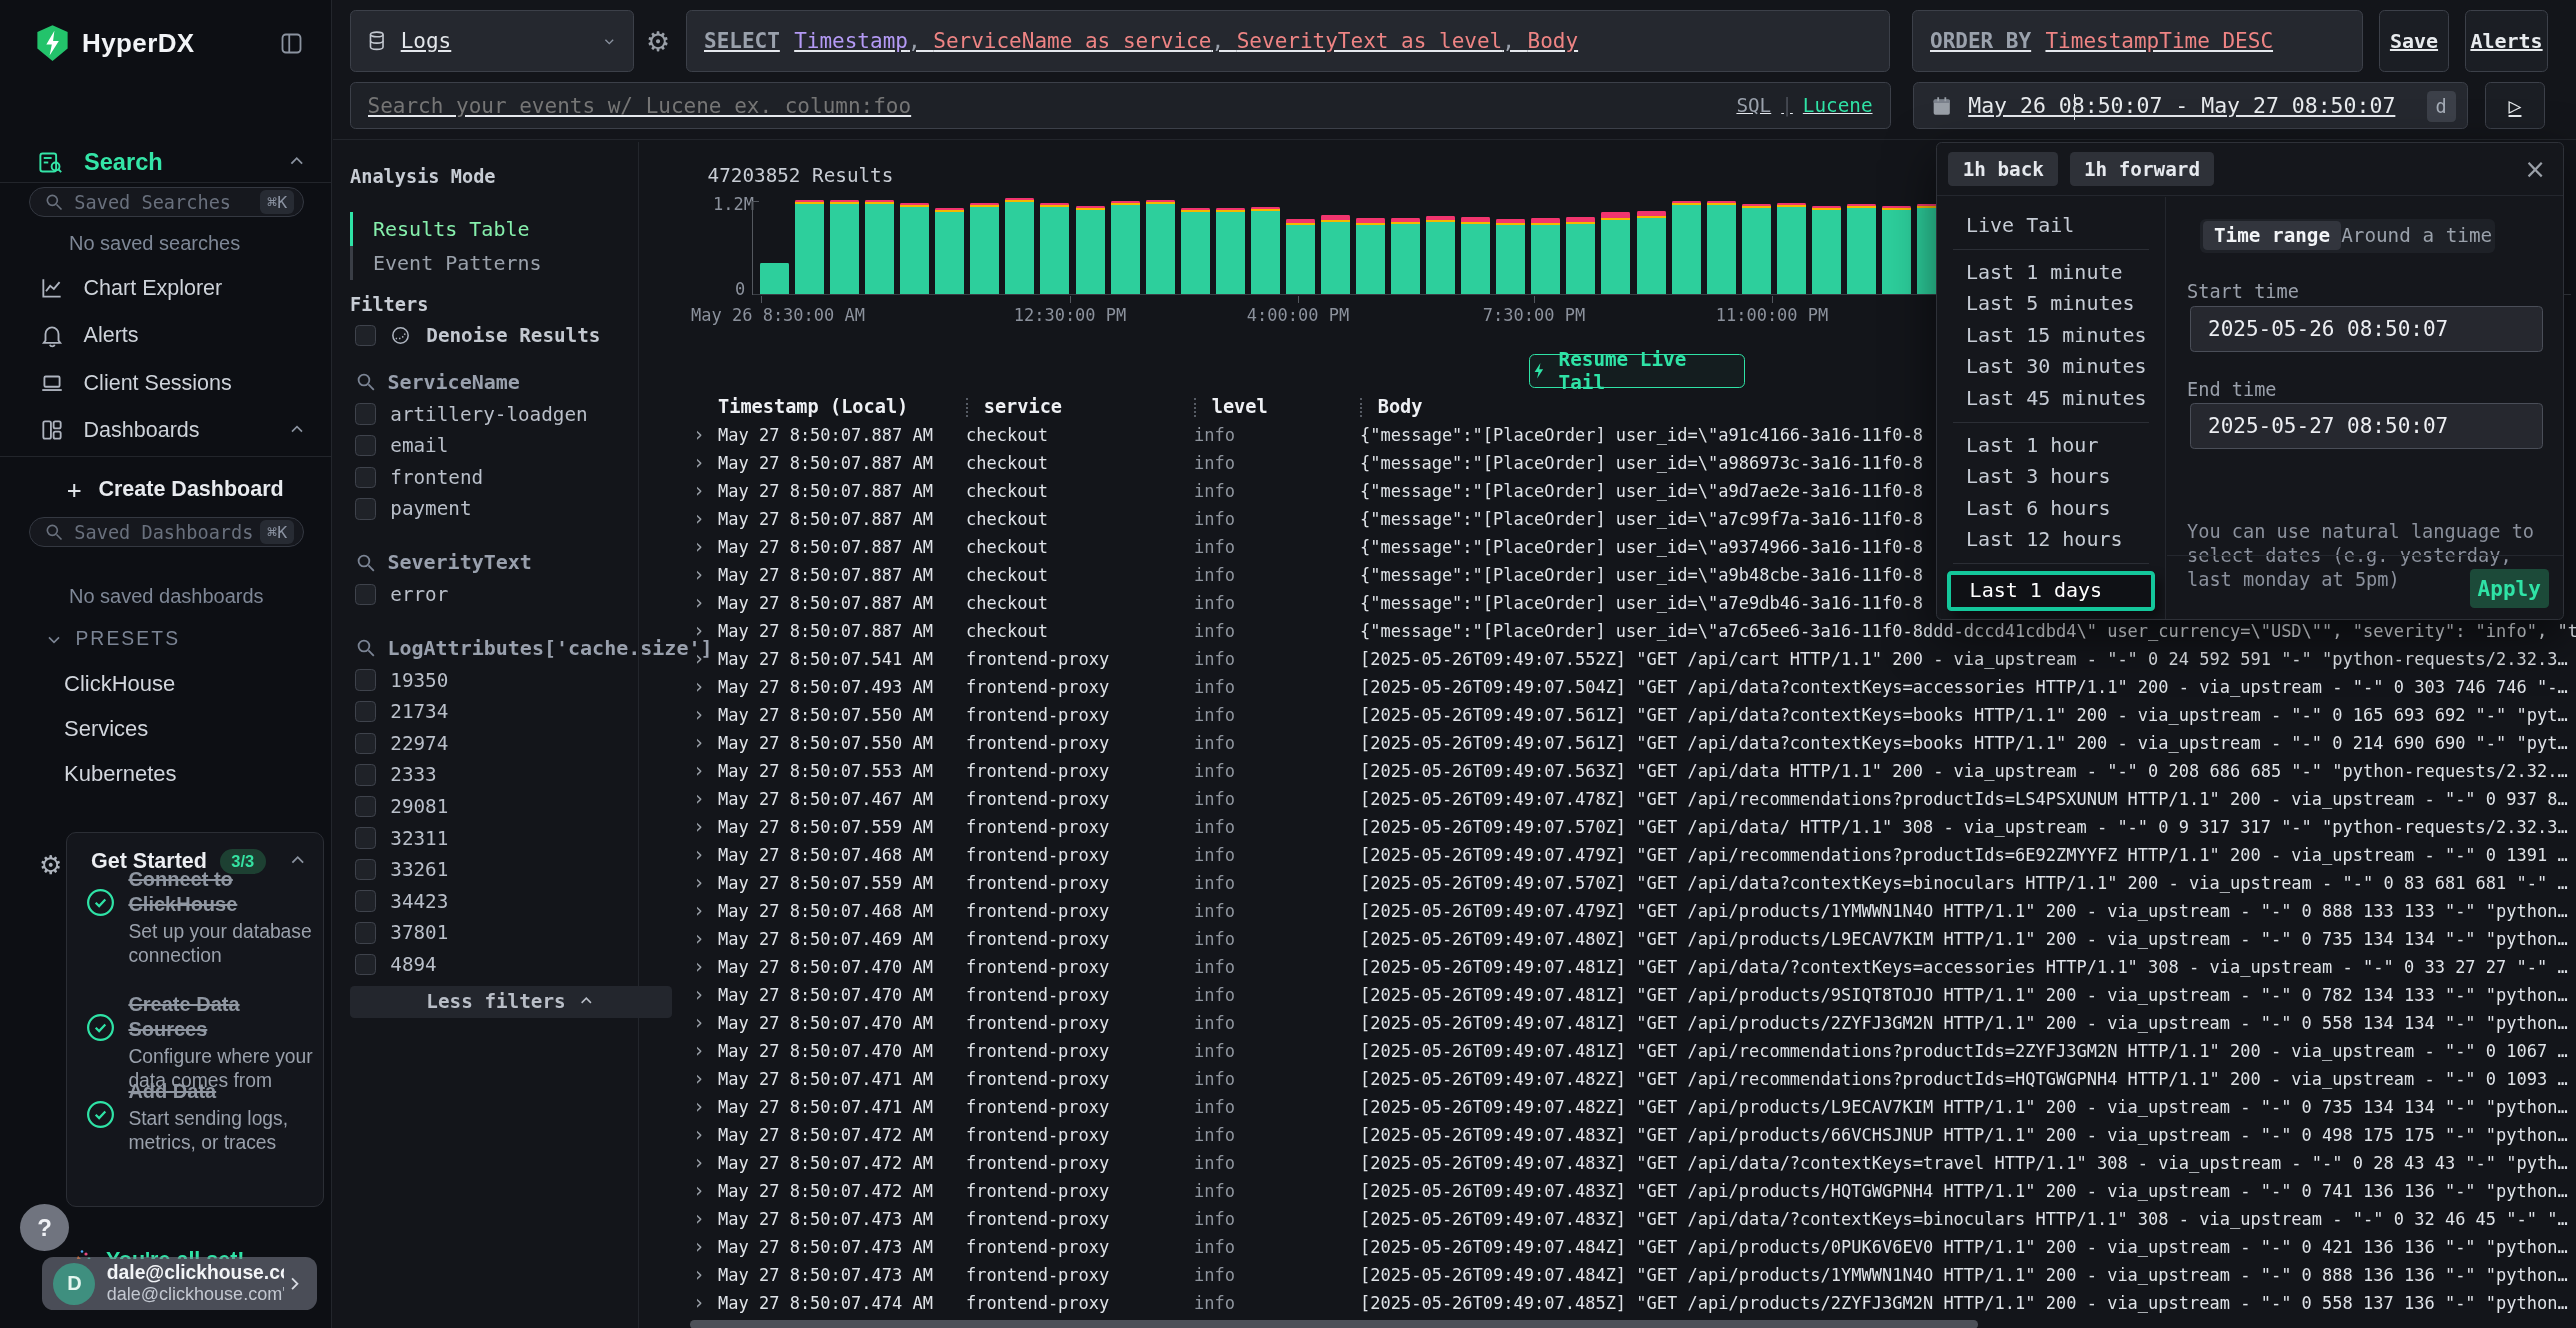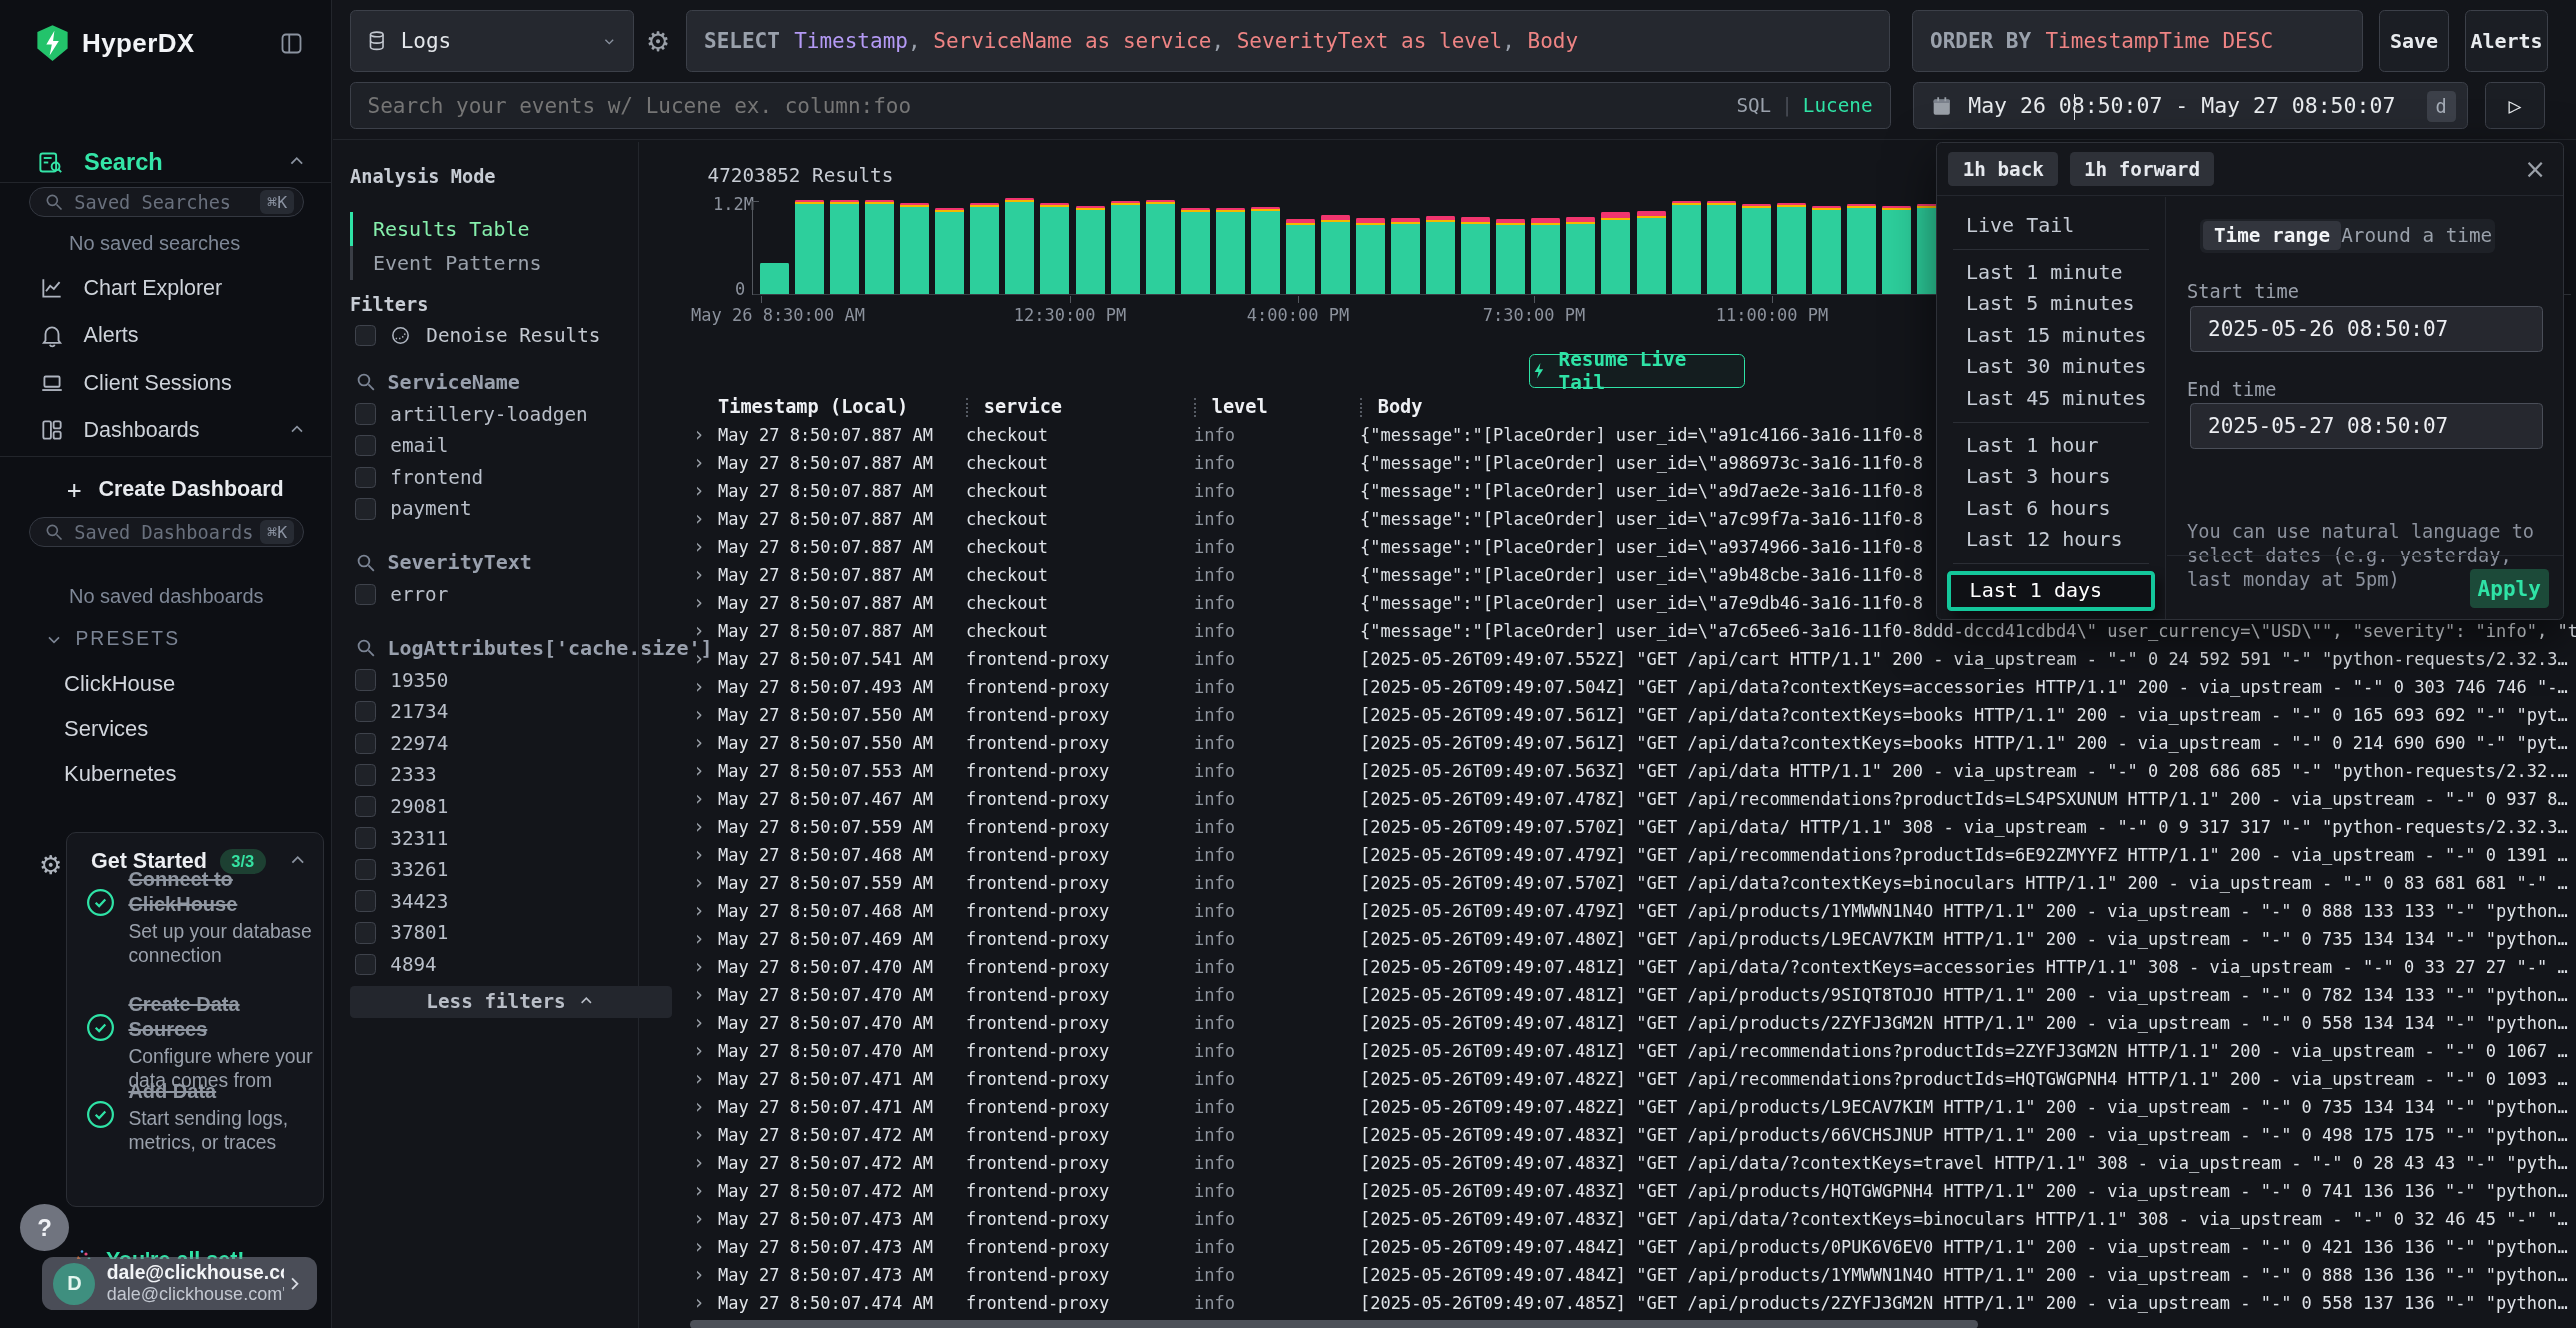--- a/index.html
+++ b/index.html
@@ -52,39 +52,39 @@
   .help-btn { position:absolute; left:20px; top:1204px; width:49px; height:47px; border-radius:50%; background:#70747f; color:#eef0f4; font-family:"Liberation Sans",sans-serif; font-weight:bold; font-size:24px; display:flex; align-items:center; justify-content:center; z-index:6; cursor:pointer; }
   .user-card { position:absolute; left:42px; top:1257px; width:275px; height:53px; border-radius:11.4px; background:rgba(125,130,142,0.55); display:flex; align-items:center; padding:0 11.4px 0 11.4px; z-index:5; cursor:pointer; }
   .avatar { width:42px; height:42px; border-radius:50%; background:#3f8f7f; color:#e4f6ef; display:flex; align-items:center; justify-content:center; font-family:"Liberation Sans",sans-serif; font-weight:bold; font-size:20px; flex:0 0 42px; }
   .u-text { margin-left:11.4px; font-family:"Liberation Sans",sans-serif; overflow:hidden; }
   .u-mail { font-size:19.3px; font-weight:bold; color:#f2f4f7; white-space:nowrap; }
   .u-sub { font-size:18px; color:#c3c8d1; white-space:nowrap; }
   .u-chev { margin-left:auto; color:#d8dbe2; }
 
   
   .topbar { position:absolute; left:333px; top:0; width:2243px; height:140px; background:#13151a; border-bottom:1.4px solid #23262c; z-index:2; }
-  .box { position:absolute; background:#25282f; border:1.4px solid #3c4049; border-radius:5.7px; display:flex; align-items:center; }
+  .box { position:absolute; background:#25282f; border:1.4px solid #3c4049; border-radius:5.7px; display:flex; align-items:center;text-decoration:underline; }
   .row1 { top:10px; height:62px; }
   .row2 { top:82px; height:47px; }
   .kw { color:#9aa1ac; font-weight:bold; font-size:21px; }
   .qseg { font-size:21px; white-space:nowrap; }
   .btn { justify-content:center; font-weight:bold; font-size:20px; color:#e8ebee; background:#1b1e24; cursor:pointer; }
   .sql-luc { margin-left:auto; display:flex; align-items:center; font-size:19.3px; padding-right:17px; }
   .caret { position:absolute; width:1.4px; height:26px; background:#dfe3e8; top:10.7px; }
   .dbadge { position:absolute; right:11.4px; top:7.9px; width:29px; height:31.5px; background:#3c4049; border-radius:4.3px; color:#a6adb8; font-size:18.6px; display:flex; align-items:center; justify-content:center; }
 
   
   .analysis { position:absolute; left:333px; top:142px; width:306px; height:1186px; border-right:1.4px solid #23262c; background:#13151a; }
   .an-title { position:absolute; left:17px; top:24px; font-size:18.6px; font-weight:bold; color:#c7ccd4; }
   .mode-item { display:flex; align-items:center; height:34px; padding-left:20px; font-size:20px; color:#9aa1ab; cursor:pointer; border-left:3.6px solid #3a3e46; }
   .mode-item.active { border-left-color:#2fe3a6; color:#86efac; }
   .fil-title { position:absolute; left:17px; top:152px; font-size:18.6px; font-weight:bold; color:#c7ccd4; }
   .cb { width:21.5px; height:21.5px; background:#1f2228; border:1.4px solid #3f434c; border-radius:4.3px; flex:0 0 21.5px; cursor:pointer; }
   .den-row { position:absolute; left:21.5px; top:182px; display:flex; align-items:center; }
-  .den-row .dl { font-size:19.3px; color:#c3c8d0; margin-left:14.3px; }
+  .den-row .dl { font-size:19.3px; color:#c3c8d0; margin-left:14.3px;font-weight:bold; }
   .fgroup-head { display:flex; align-items:center; color:#99a0ad; }
   .fgroup-head .gn { font-size:20px; font-weight:bold; margin-left:11.4px; }
   .fval { display:flex; align-items:center; margin-top:8.6px; cursor:pointer; }
   .fval .vl { font-size:19.3px; color:#b9bfc9; margin-left:14.3px; }
   .show-more { display:flex; align-items:center; color:#8b919c; font-size:19.3px; margin-top:10px; cursor:pointer; }
   .less-btn { position:absolute; left:17px; top:844px; width:322px; height:31.5px; background:#23262d; border-radius:4.3px; color:#b9bec7; font-weight:bold; font-size:19.3px; display:flex; align-items:center; justify-content:center; cursor:pointer; }
 
   
   .main { position:absolute; left:689px; top:142px; width:1887px; height:1186px; overflow:hidden; }
   .res-count { position:absolute; left:18.6px; top:21.5px; font-size:19.3px; color:#c7ccd4; }

